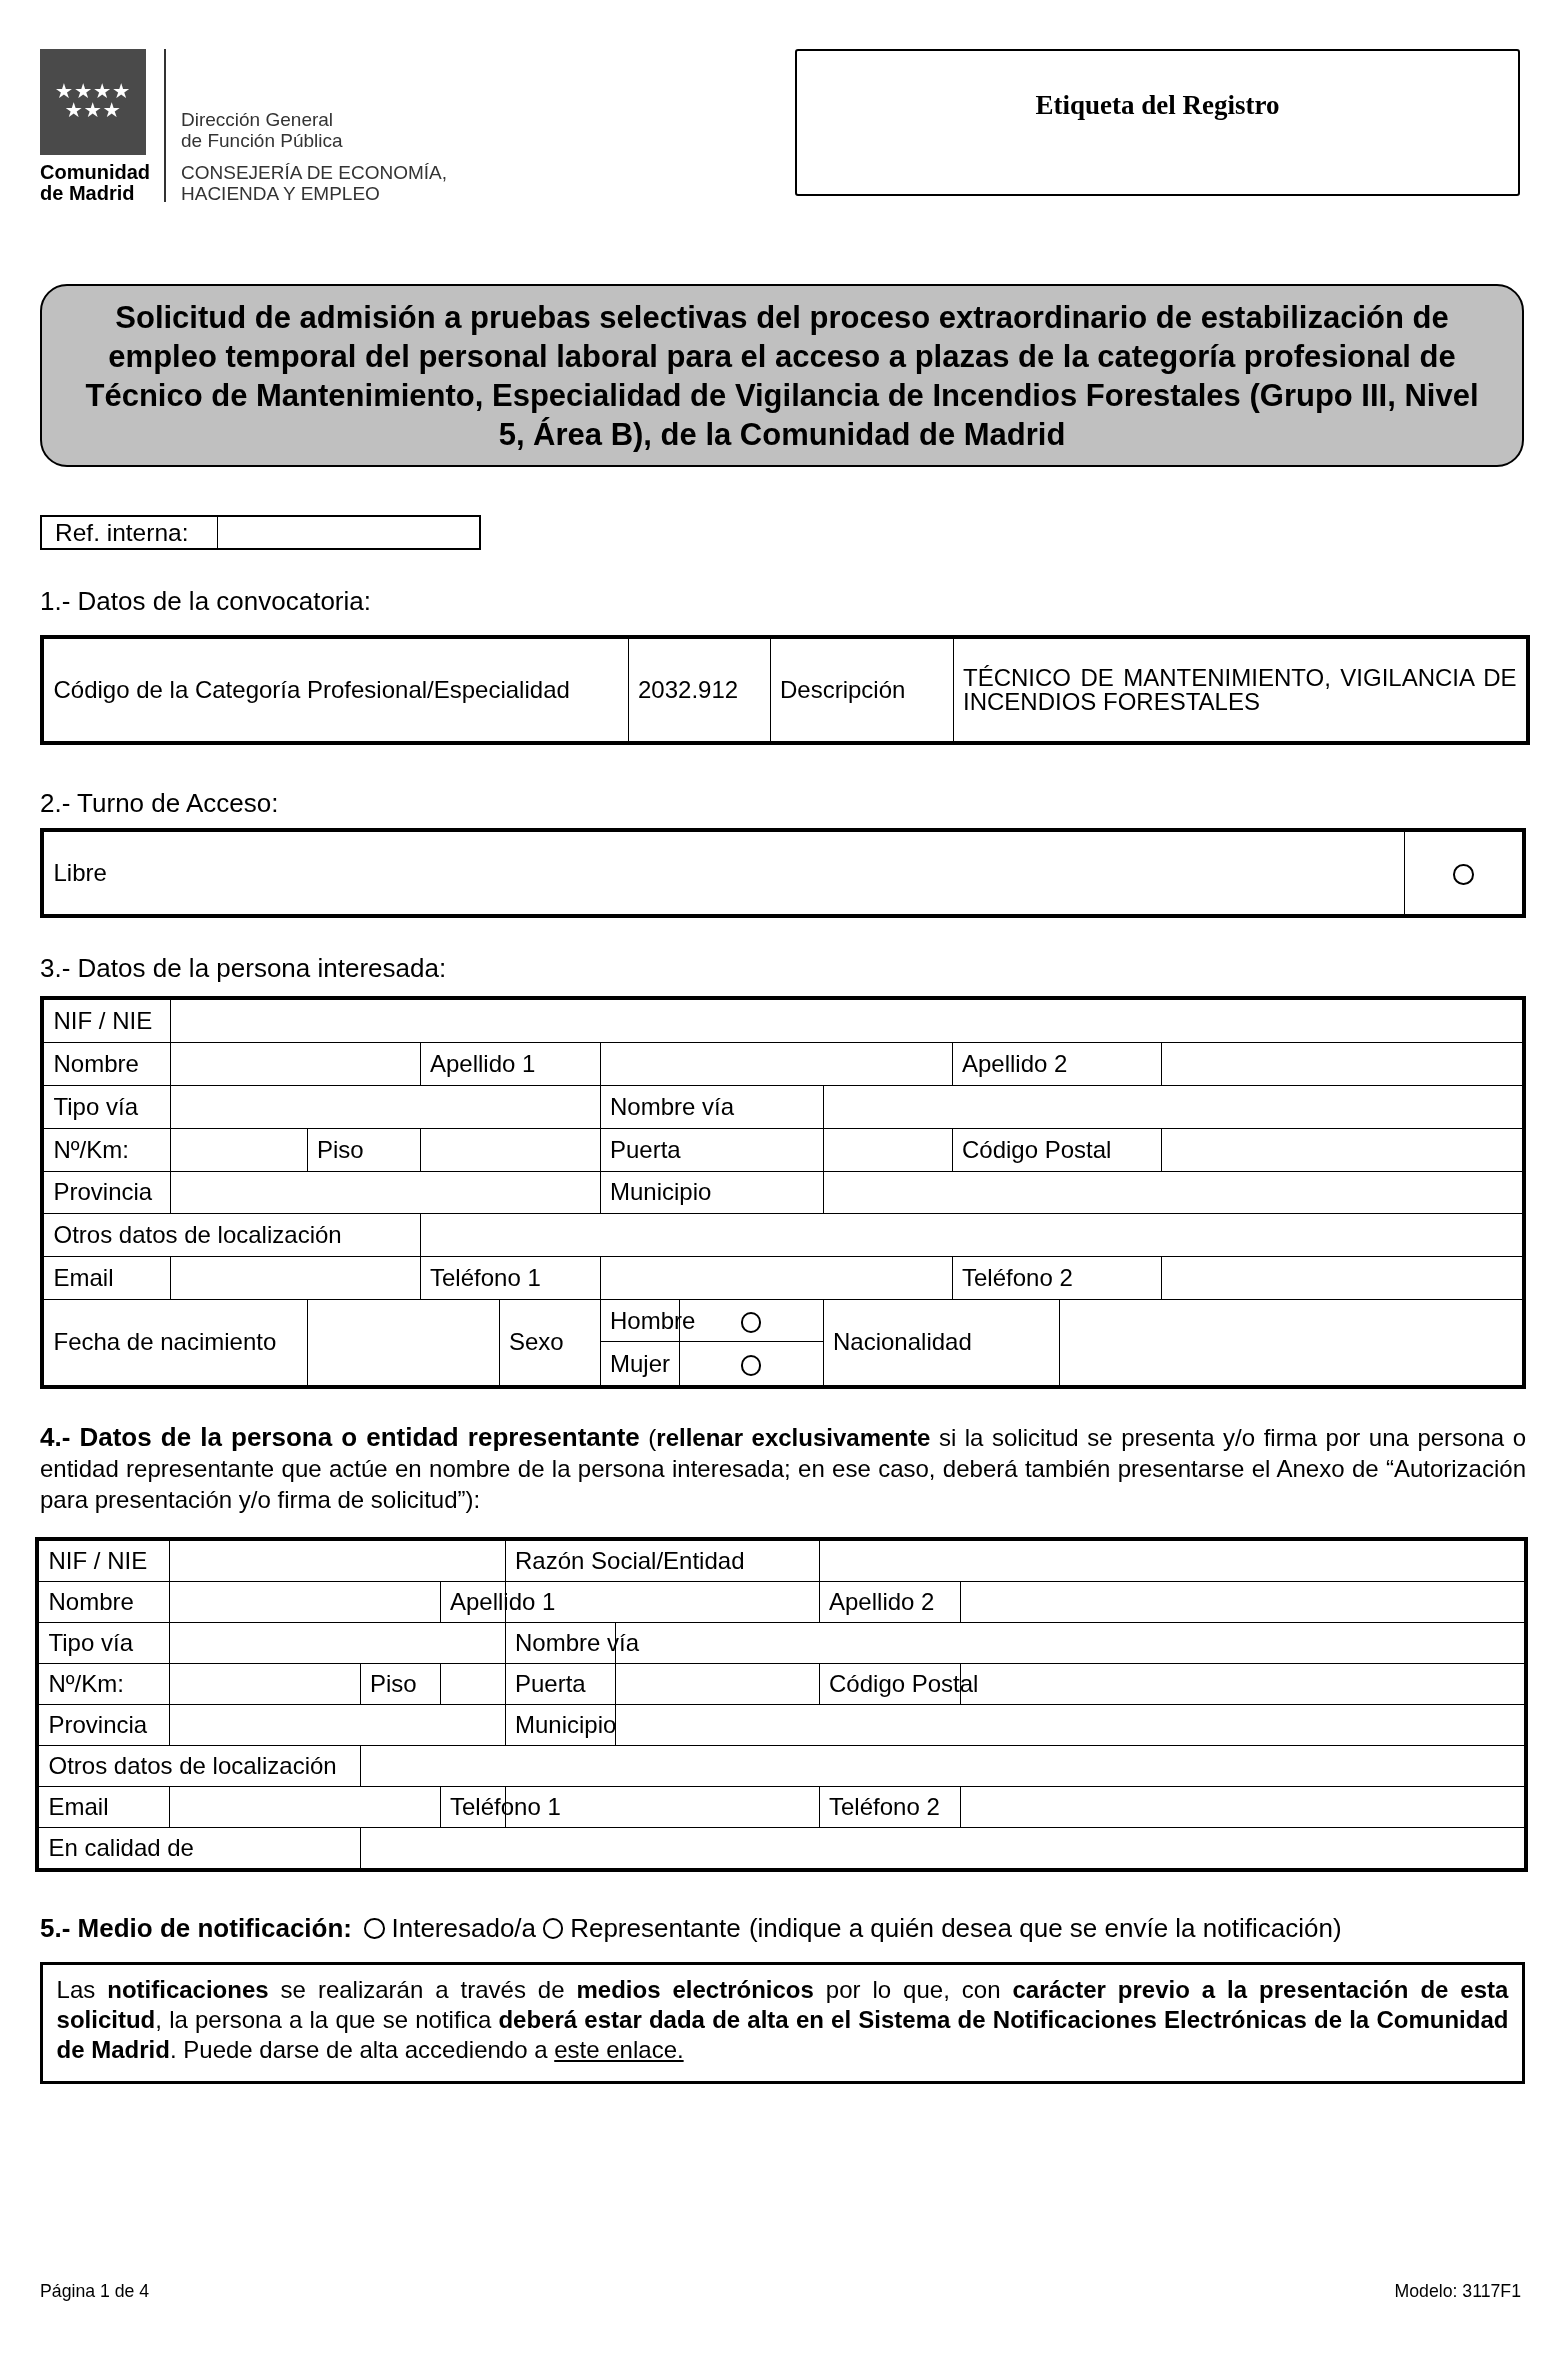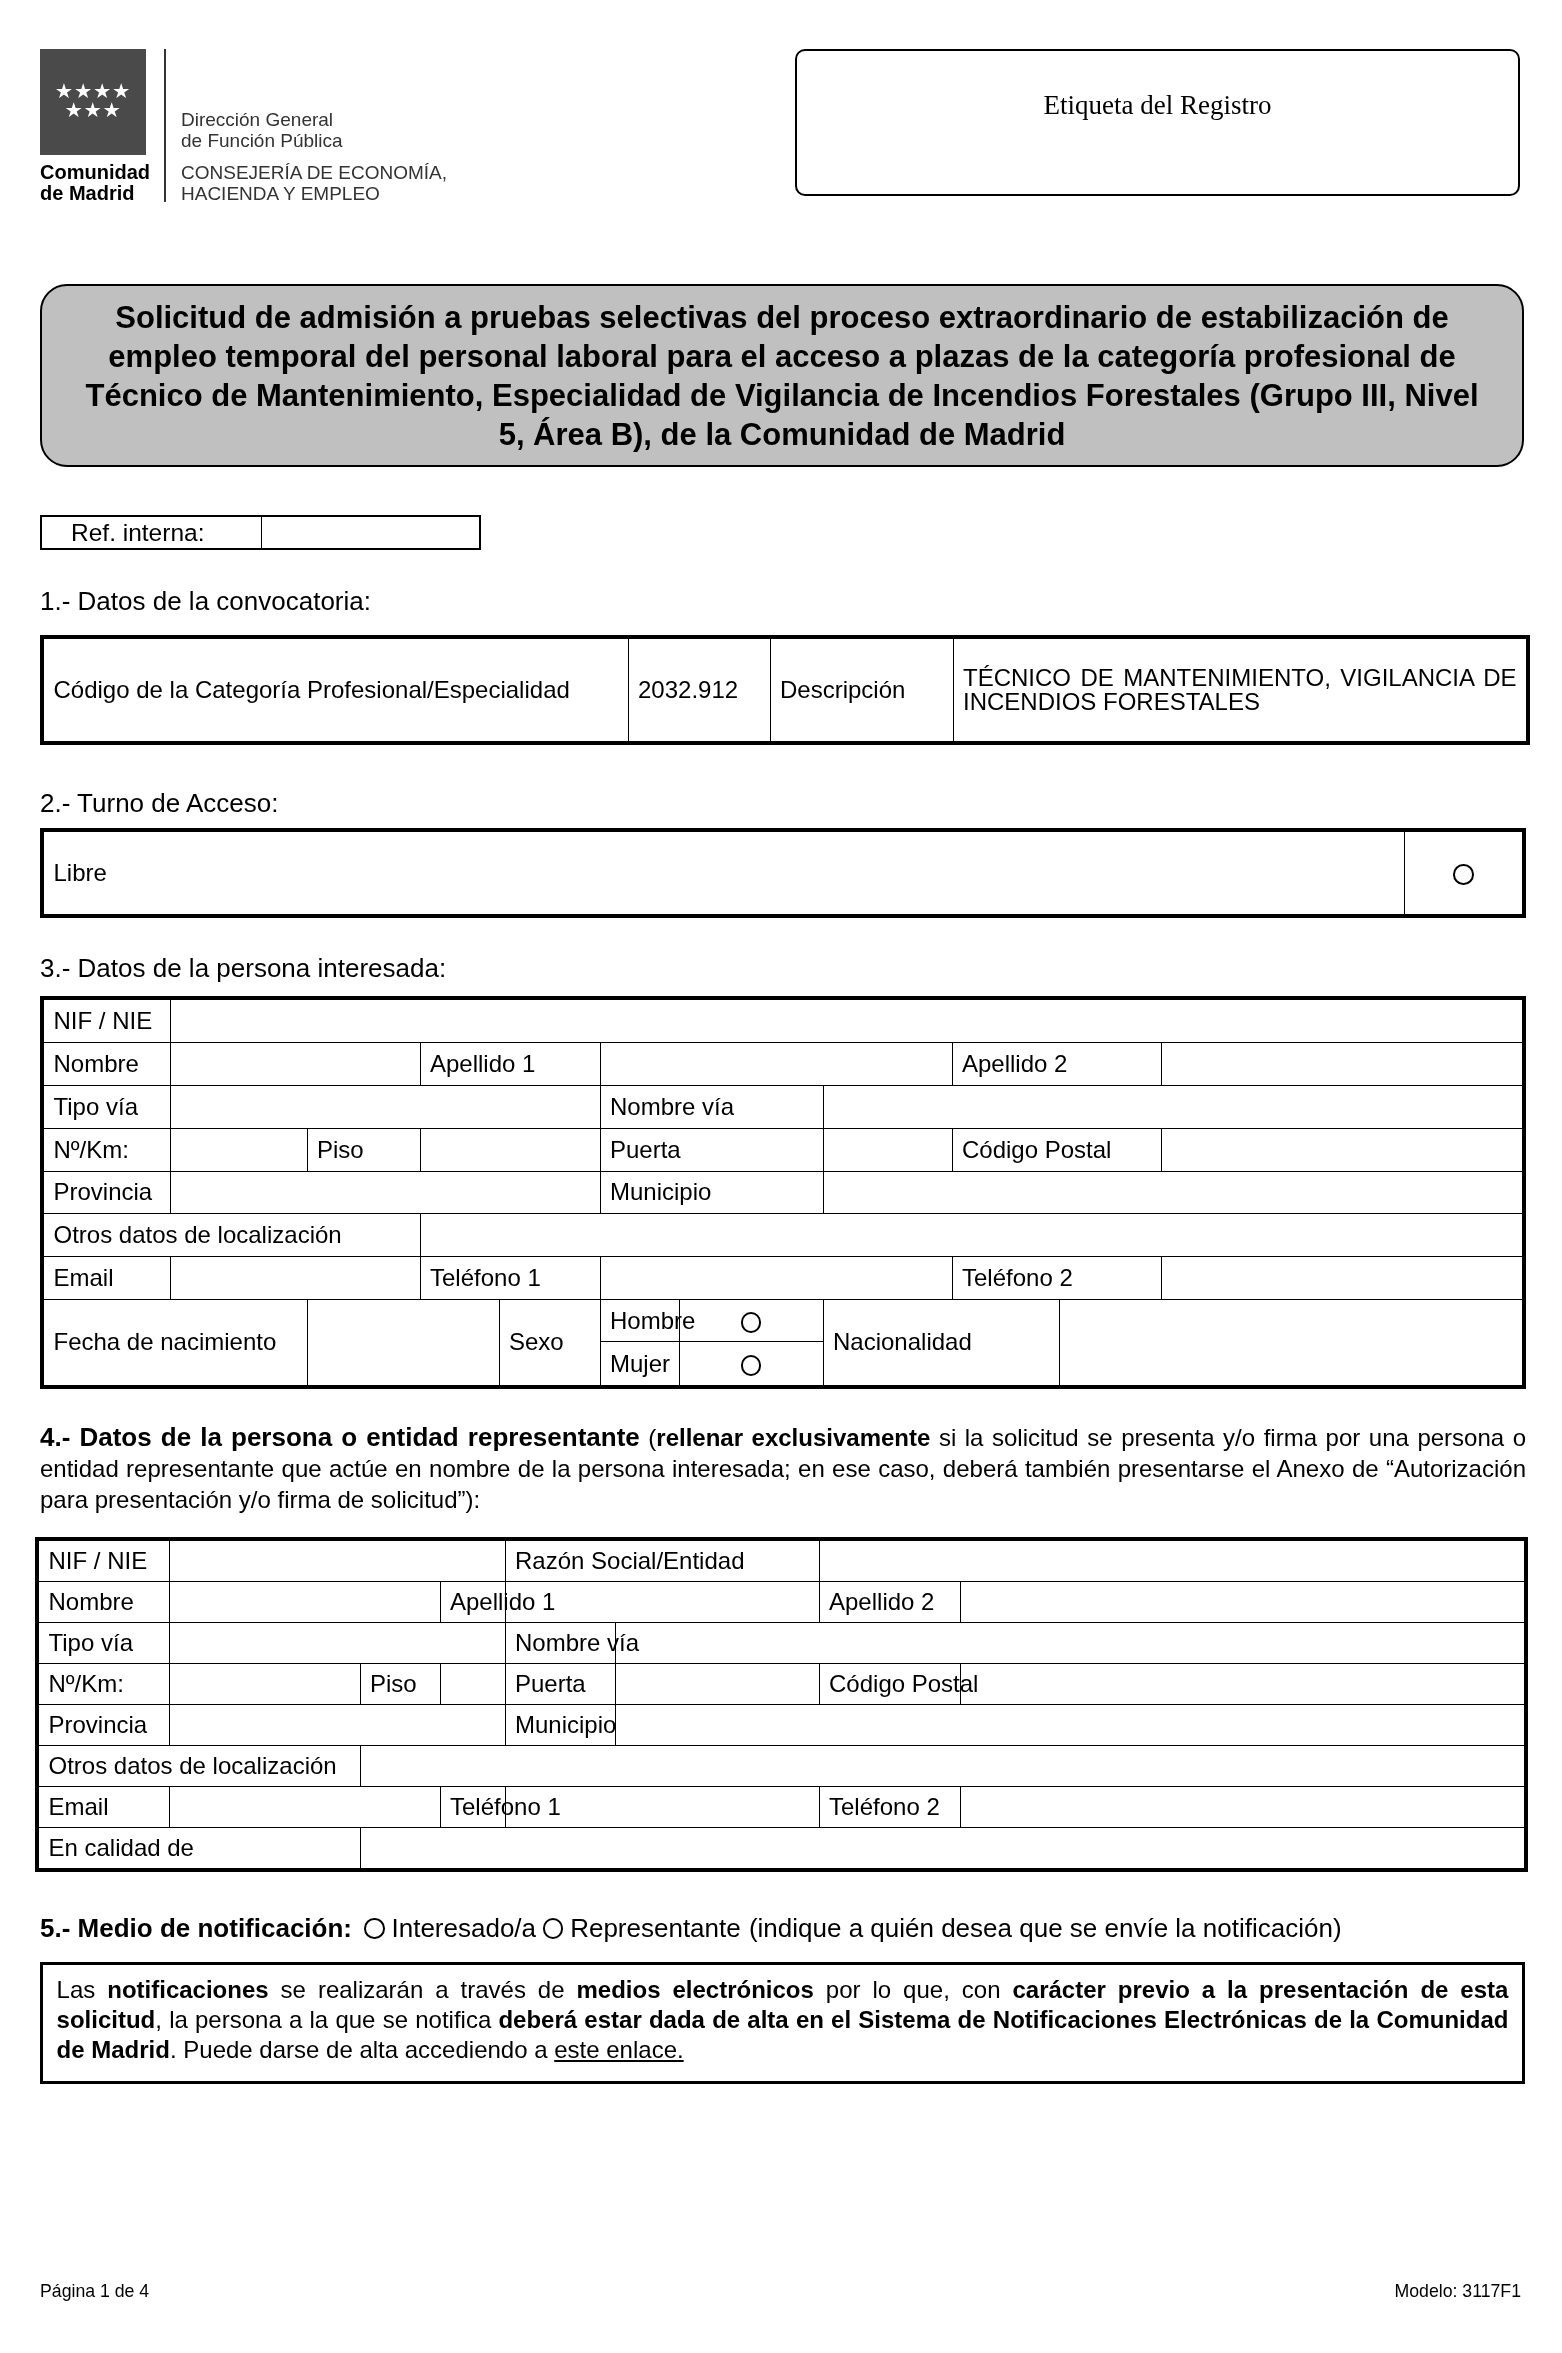--- a/index.html
+++ b/index.html
@@ -9,30 +9,30 @@
 
   
   .logo-block { left: 40px; top: 49px; width: 106px; height: 106px; background: #4a4a4a; }
   .stars { position: absolute; left: 0; right: 0; top: 33px; text-align: center; color: #fff; font-family: "DejaVu Sans", sans-serif; font-size: 20.5px; line-height: 19px; letter-spacing: 0.7px; }
   .logo-name { left: 40px; top: 162px; width: 109px; font-weight: bold; font-size: 20px; line-height: 21px; color: #000000; }
   .logo-divider { left: 164px; top: 49px; width: 2px; height: 153px; background: #333; }
   .dept { left: 181px; top: 109px; font-size: 19px; line-height: 21px; color: #333; }
   .conse { left: 181px; top: 162px; font-size: 19px; line-height: 21px; color: #333; }
 
   
-  .etiqueta { left: 795px; top: 49px; width: 725px; height: 147px; border: 2.7px solid #000; border-radius: 10px; display: flex; align-items: center; justify-content: center; }
+  .etiqueta { left: 795px; top: 49px; width: 725px; height: 147px; border: 2.7px solid #000; border-radius: 3px; display: flex; align-items: center; justify-content: center; font-weight: bold; }
   .etiqueta span { font-family: "Liberation Serif", serif; font-size: 27px; margin-top: -34px; }
 
   
   .title-box { left: 40px; top: 284px; width: 1484px; height: 183px; background: #c0c0c0; border: 2.7px solid #000; border-radius: 27px; display: flex; align-items: center; justify-content: center; text-align: center; padding: 0 27px; }
   .title-box span { font-weight: bold; font-size: 31px; line-height: 39px; }
 
   
   .ref { left: 40px; top: 515px; width: 441px; height: 35px; border: 2px solid #000; display: flex; }
-  .ref .lbl { width: 220px; border-right: 1.4px solid #000; font-size: 24.5px; line-height: 31px; padding-left: 29px; }
+  .ref .lbl { width: 176px; border-right: 1.4px solid #000; font-size: 24.5px; line-height: 31px; padding-left: 13px; }
   .ref .val { flex: 1; }
 
   .heading { left: 40px; font-weight: normal; font-size: 26px; }
 
   table.grid { position: absolute; border-collapse: collapse; border: 4.1px solid #000; table-layout: fixed; }
   table.grid td { border: 1.4px solid #000; font-size: 24px; padding: 0 9.5px; vertical-align: middle; white-space: nowrap; }
   table.grid tr.thick-top td { border-top-width: 3.4px; }
 
   .t1 { left: 40px; top: 635px; width: 1486px; height: 110px; }
   .t1 td { font-size: 24px; }

